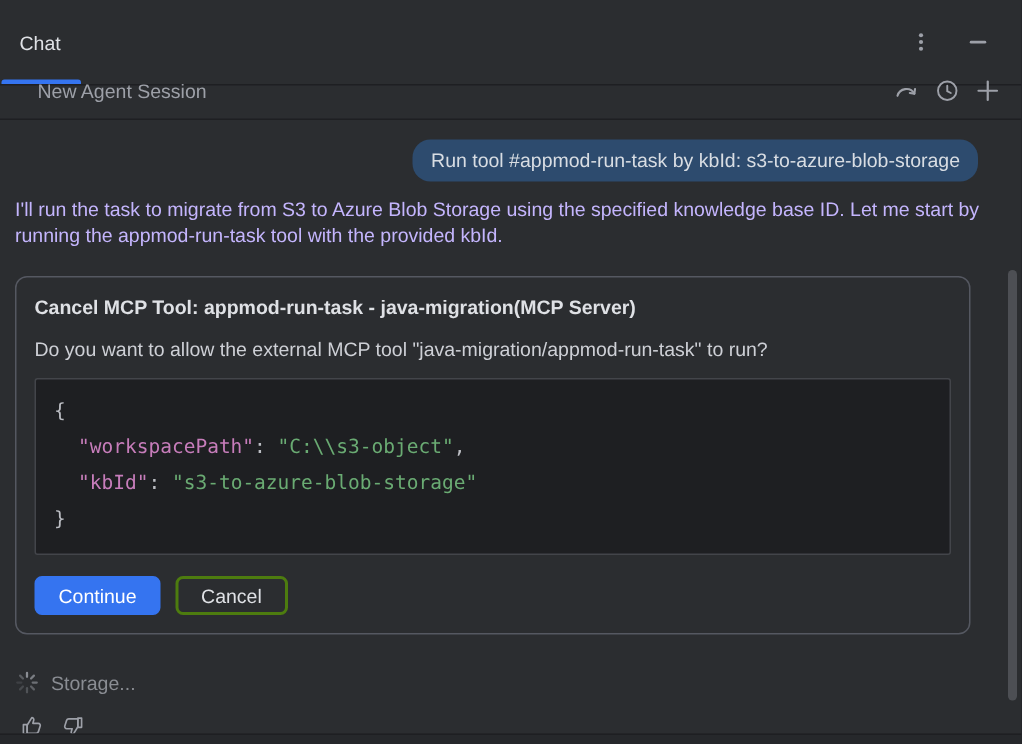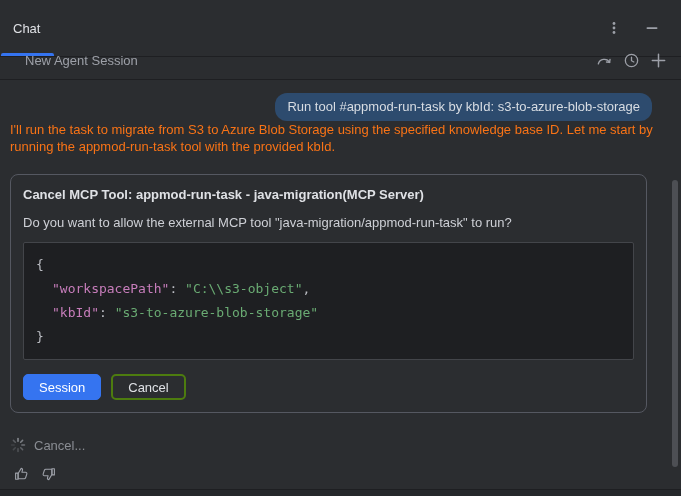--- a/index.html
+++ b/index.html
@@ -36,21 +36,21 @@
   .session-title { font-size:13px; color:#9da0a8;margin-left:15px; }
   .session-actions { margin-left:auto; display:flex; align-items:center; gap:9px; }
   
   .content { position:absolute; top:81px; left:0; right:0; padding:0 10px; }
   .user-row { display:flex; justify-content:flex-end; margin:12px 19px 0 0; }
   .user-bubble {
     background:#2d4b6e; color:#d8dde3; font-size:13px;
     padding:6px 12px 7px 12px; border-radius:12px; line-height:15px;
   }
   .assistant-text {
-    font-size:13px; line-height:17px; color:#f97316;
+    margin-top:10px; font-size:13px; line-height:17px; color:#c4b5fd;
   }
   .confirm-dialog {
     margin:19px 24px 0 0;
     border:1px solid #555861; border-radius:8px;
     padding:12px;
   }
   .dialog-title { font-size:13px; font-weight:bold; color:#dfe1e5; }
   .dialog-question { margin-top:13px; font-size:13px; color:#ced0d6; }
   .code-block {
     margin-top:12px; background:#1e1f22; border:1px solid #43454a; border-radius:2px;
@@ -147,39 +147,39 @@
       <div class="dialog-question">Do you want to allow the external MCP tool "java-migration/appmod-run-task" to run?</div>
 
       <div class="code-block">
         <div class="code-line"><span class="punc">{</span></div>
         <div class="code-line indent"><span class="key">"workspacePath"</span><span class="punc">: </span><span class="str">"C:\\s3-object"</span><span class="punc">,</span></div>
         <div class="code-line indent"><span class="key">"kbId"</span><span class="punc">: </span><span class="str">"s3-to-azure-blob-storage"</span><span class="punc"></span></div>
         <div class="code-line"><span class="punc">}</span></div>
       </div>
 
       <div class="dialog-buttons">
-        <button class="btn btn-primary">Session</button>
+        <button class="btn btn-primary">Continue</button>
         <button class="btn btn-secondary">Cancel</button>
       </div>
     </div>
 
     <div class="working-row">
       <svg width="16" height="16" viewBox="0 0 16 16" stroke="#8a8d93" stroke-width="1.5" stroke-linecap="round">
         <g>
           <line x1="8" y1="1.5" x2="8" y2="4.2" opacity="1"></line>
           <line x1="12.6" y1="3.4" x2="10.7" y2="5.3" opacity="0.85"></line>
           <line x1="14.5" y1="8" x2="11.8" y2="8" opacity="0.7"></line>
           <line x1="12.6" y1="12.6" x2="10.7" y2="10.7" opacity="0.55"></line>
           <line x1="8" y1="14.5" x2="8" y2="11.8" opacity="0.4"></line>
           <line x1="3.4" y1="12.6" x2="5.3" y2="10.7" opacity="0.3"></line>
           <line x1="1.5" y1="8" x2="4.2" y2="8" opacity="0.2"></line>
           <line x1="3.4" y1="3.4" x2="5.3" y2="5.3" opacity="0.5"></line>
         </g>
       </svg>
-      <span>Cancel...</span>
+      <span>Storage...</span>
     </div>
 
     <div class="feedback-row">
       <div class="thumb-btn">
         <svg width="16" height="16" viewBox="0 0 16 16" fill="none" stroke="#9da0a8" stroke-width="1.1" stroke-linejoin="round">
           <path d="M2.6 7.1 h2.5 v6.2 H2.6 z"></path>
           <path d="M5.1 12.8 V7.5 L8.2 2.4 c0.95 0 1.55 0.85 1.3 1.75 L8.9 6.2 h3.6 c0.95 0 1.6 0.95 1.3 1.85 l-1.2 3.7 c-0.2 0.63 -0.78 1.05 -1.43 1.05 H5.1"></path>
         </svg>
       </div>
       <div class="thumb-btn">

